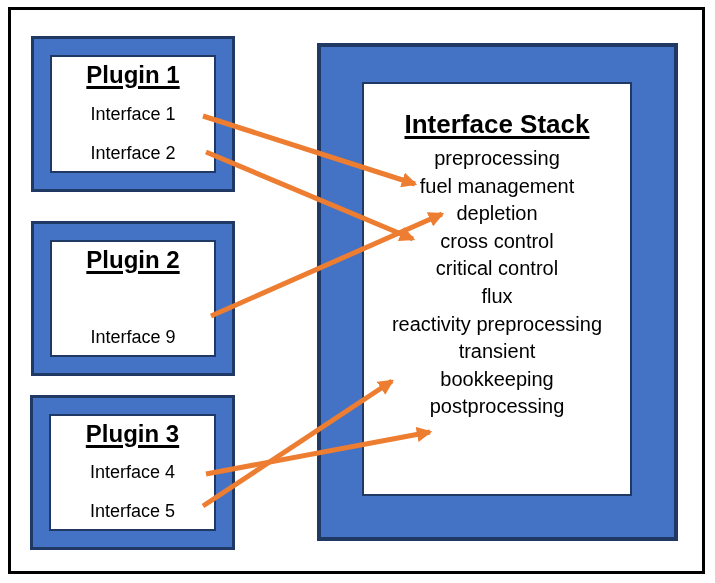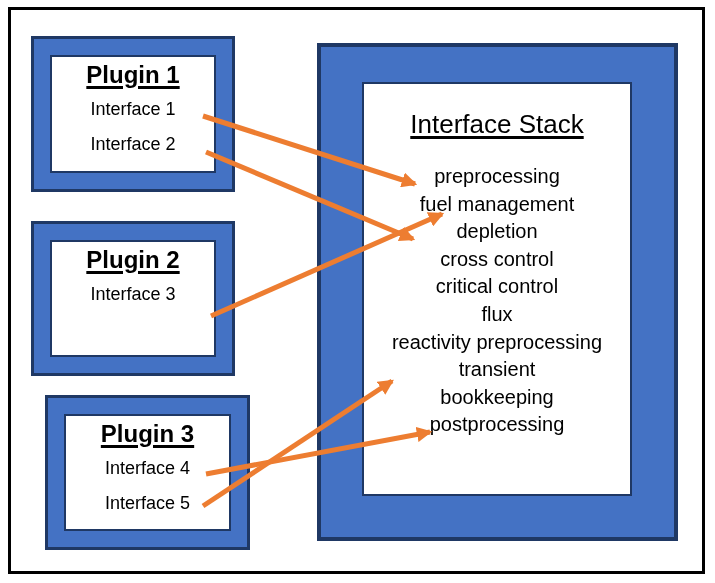--- a/index.html
+++ b/index.html
@@ -11,37 +11,37 @@
     position:absolute; left:8px; top:7px; width:697px; height:567px;
     border:3px solid var(--frame,#000); box-sizing:border-box;
   }
   .bluebox {
     position:absolute; background:var(--fill,#4472C4);
     border:3px solid var(--bborder,#1F3864); box-sizing:border-box;
   }
   .whitebox {
     position:absolute; inset:16px; background:#fff;
     border:2px solid var(--bborder,#1F3864); box-sizing:border-box;
-    display:flex; flex-direction:column; align-items:center; justify-content:flex-start;
+    display:flex; flex-direction:column; align-items:center; justify-content:space-between;
     text-align:center;
   }
   .plugin-1 { left:31px;  top:36px;  width:204px; height:156px; }
   .plugin-2 { left:31px;  top:221px; width:204px; height:155px;padding-left:16px; }
-  .plugin-3 { left:30px;  top:395px; width:205px; height:155px;margin-left:15px; }
+  .plugin-3 { left:30px;  top:395px; width:205px; height:155px; }
   .stack    { left:317px; top:43px;  width:361px; height:498px; border-width:4px; }
   .stack .whitebox {
     inset:35px 42px 41px 41px; justify-content:flex-start; padding-top:20px;
   }
   .plugin-title {
     font-size:24px; font-weight:bold; line-height:35px;
     text-decoration:underline; text-decoration-thickness:2.5px; text-underline-offset:3px;
   }
   .iface { font-size:18px; line-height:35px; white-space:nowrap; }
   .stack-title {
-    font-size:26px; font-weight:normal; line-height:40px; margin-bottom:19px;
+    font-size:26px; font-weight:bold; line-height:40px; margin-bottom:1px;
     text-decoration:underline; text-decoration-thickness:2.5px; text-underline-offset:3px;
     white-space:nowrap;
   }
   .stack-item { font-size:20px; line-height:27.6px; white-space:nowrap; }
   .arrows { position:absolute; left:0; top:0; width:715px; height:583px; pointer-events:none; }
   .arrows line { stroke:var(--arrow,#ED7D31); stroke-width:5; }
   .arrows .head { fill:var(--arrow,#ED7D31); }
 </style>
 </head>
 <body>
@@ -53,21 +53,21 @@
     <div class="whitebox">
       <div class="plugin-title">Plugin 1</div>
       <div class="iface">Interface 1</div>
       <div class="iface">Interface 2</div>
     </div>
   </div>
 
   <div class="bluebox plugin-2">
     <div class="whitebox">
       <div class="plugin-title">Plugin 2</div>
-      <div class="iface">Interface 3</div>
+      <div class="iface">Interface 9</div>
     </div>
   </div>
 
   <div class="bluebox plugin-3">
     <div class="whitebox">
       <div class="plugin-title">Plugin 3</div>
       <div class="iface">Interface 4</div>
       <div class="iface">Interface 5</div>
     </div>
   </div>

